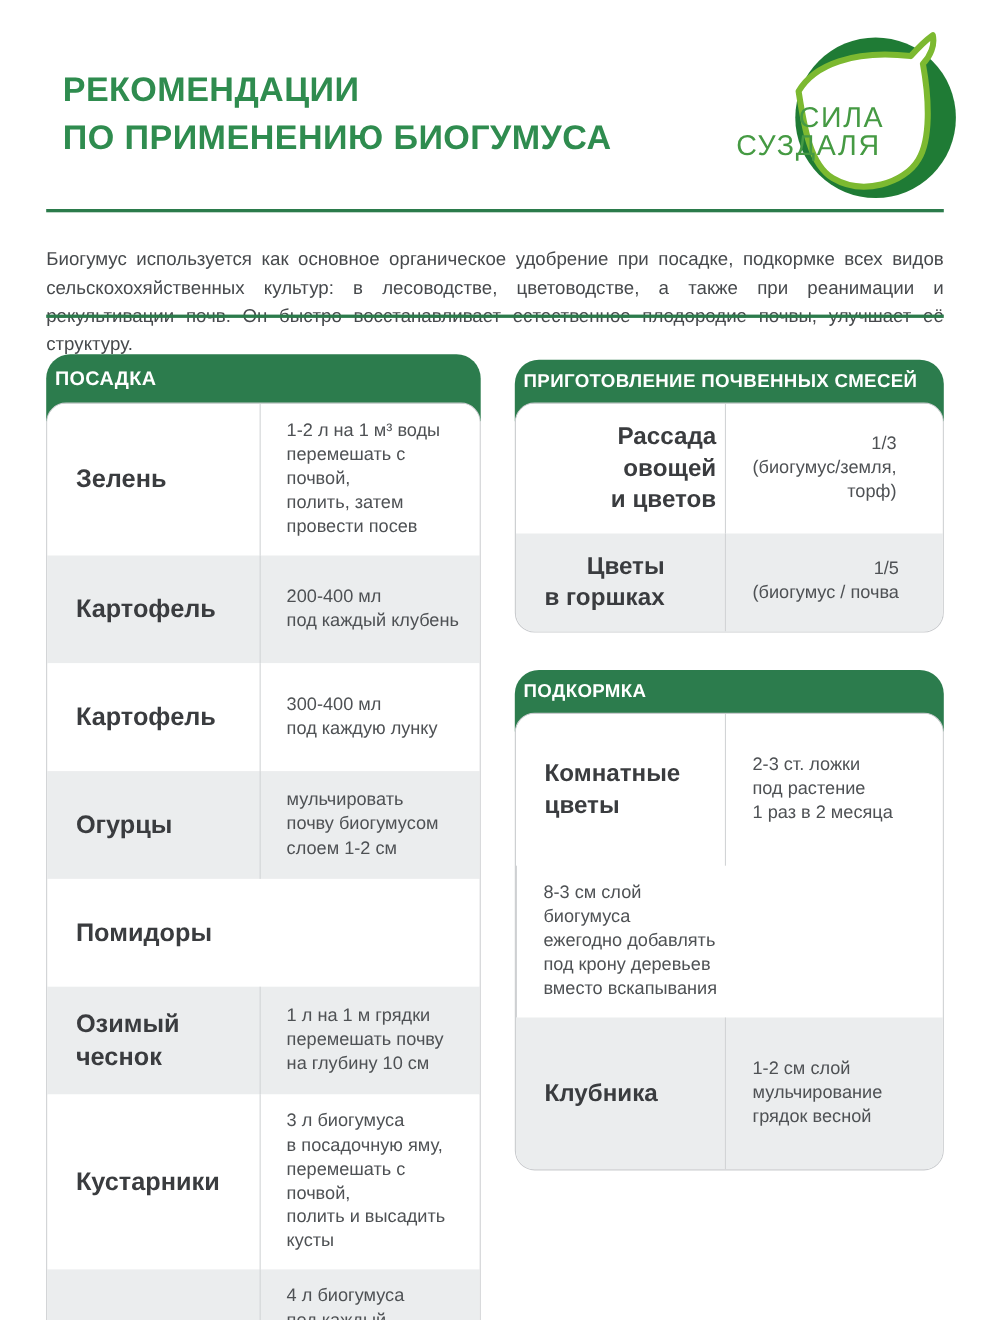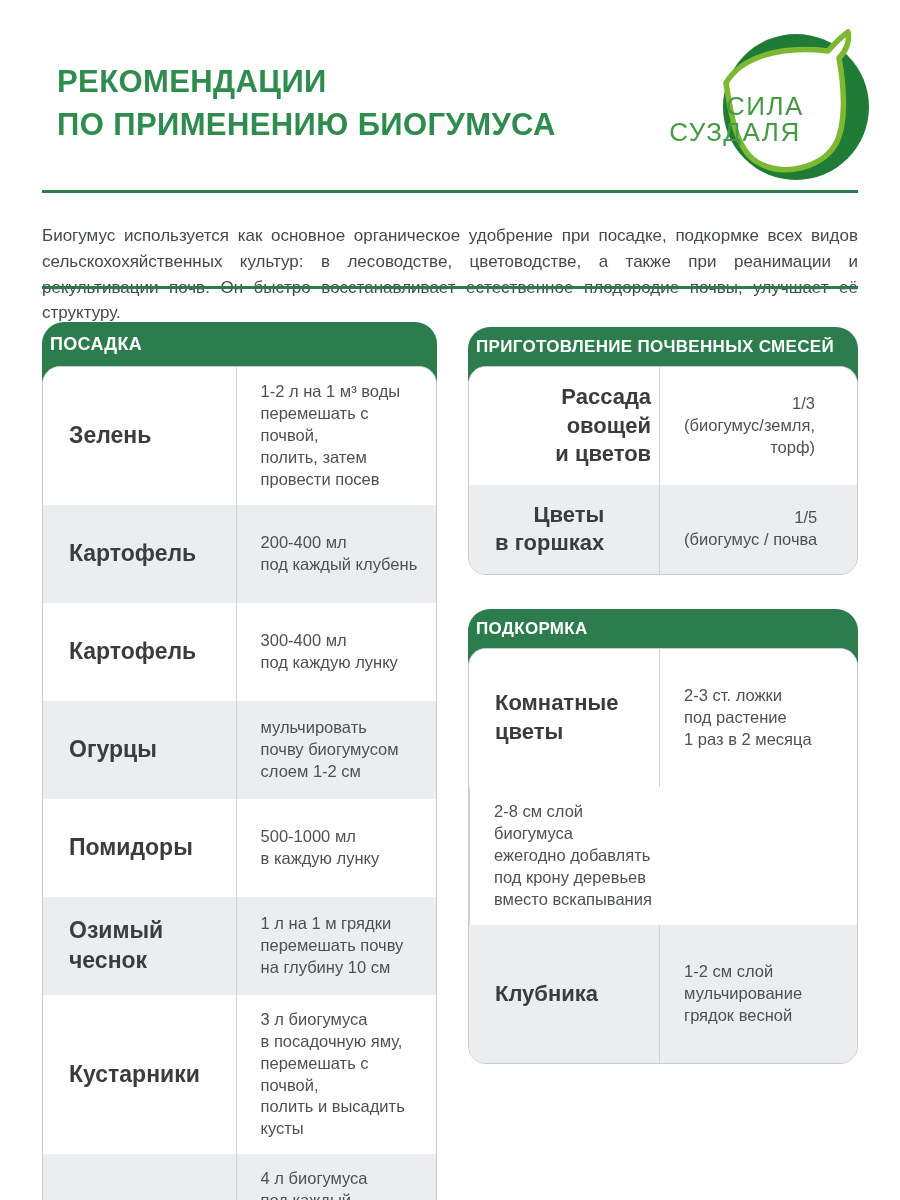--- a/index.html
+++ b/index.html
@@ -113,22 +113,20 @@
 под каждую лунку</div>
         </div>
         <div class="row alt">
           <div class="cell-label">Огурцы</div>
           <div class="cell-value">мульчировать
 почву биогумусом
 слоем 1-2 см</div>
         </div>
         <div class="row">
           <div class="cell-label">Помидоры</div>
-          <div class="cell-value">500-1000 мл
-в каждую лунку</div>
         </div>
         <div class="row alt">
           <div class="cell-label">Озимый
 чеснок</div>
           <div class="cell-value">1 л на 1 м грядки
 перемешать почву
 на глубину 10 см</div>
         </div>
         <div class="row">
           <div class="cell-label">Кустарники</div>
@@ -172,21 +170,21 @@
       <div class="card-head">ПОДКОРМКА</div>
       <div class="card-body">
         <div class="row">
           <div class="cell-label">Комнатные
 цветы</div>
           <div class="cell-value">2-3 ст. ложки
 под растение
 1 раз в 2 месяца</div>
         </div>
         <div class="row">
-          <div class="cell-value">2-8 см слой
+          <div class="cell-value">8-3 см слой
 биогумуса
 ежегодно добавлять
 под крону деревьев
 вместо вскапывания</div>
         </div>
         <div class="row alt">
           <div class="cell-label">Клубника</div>
           <div class="cell-value">1-2 см слой
 мульчирование
 грядок весной</div>

